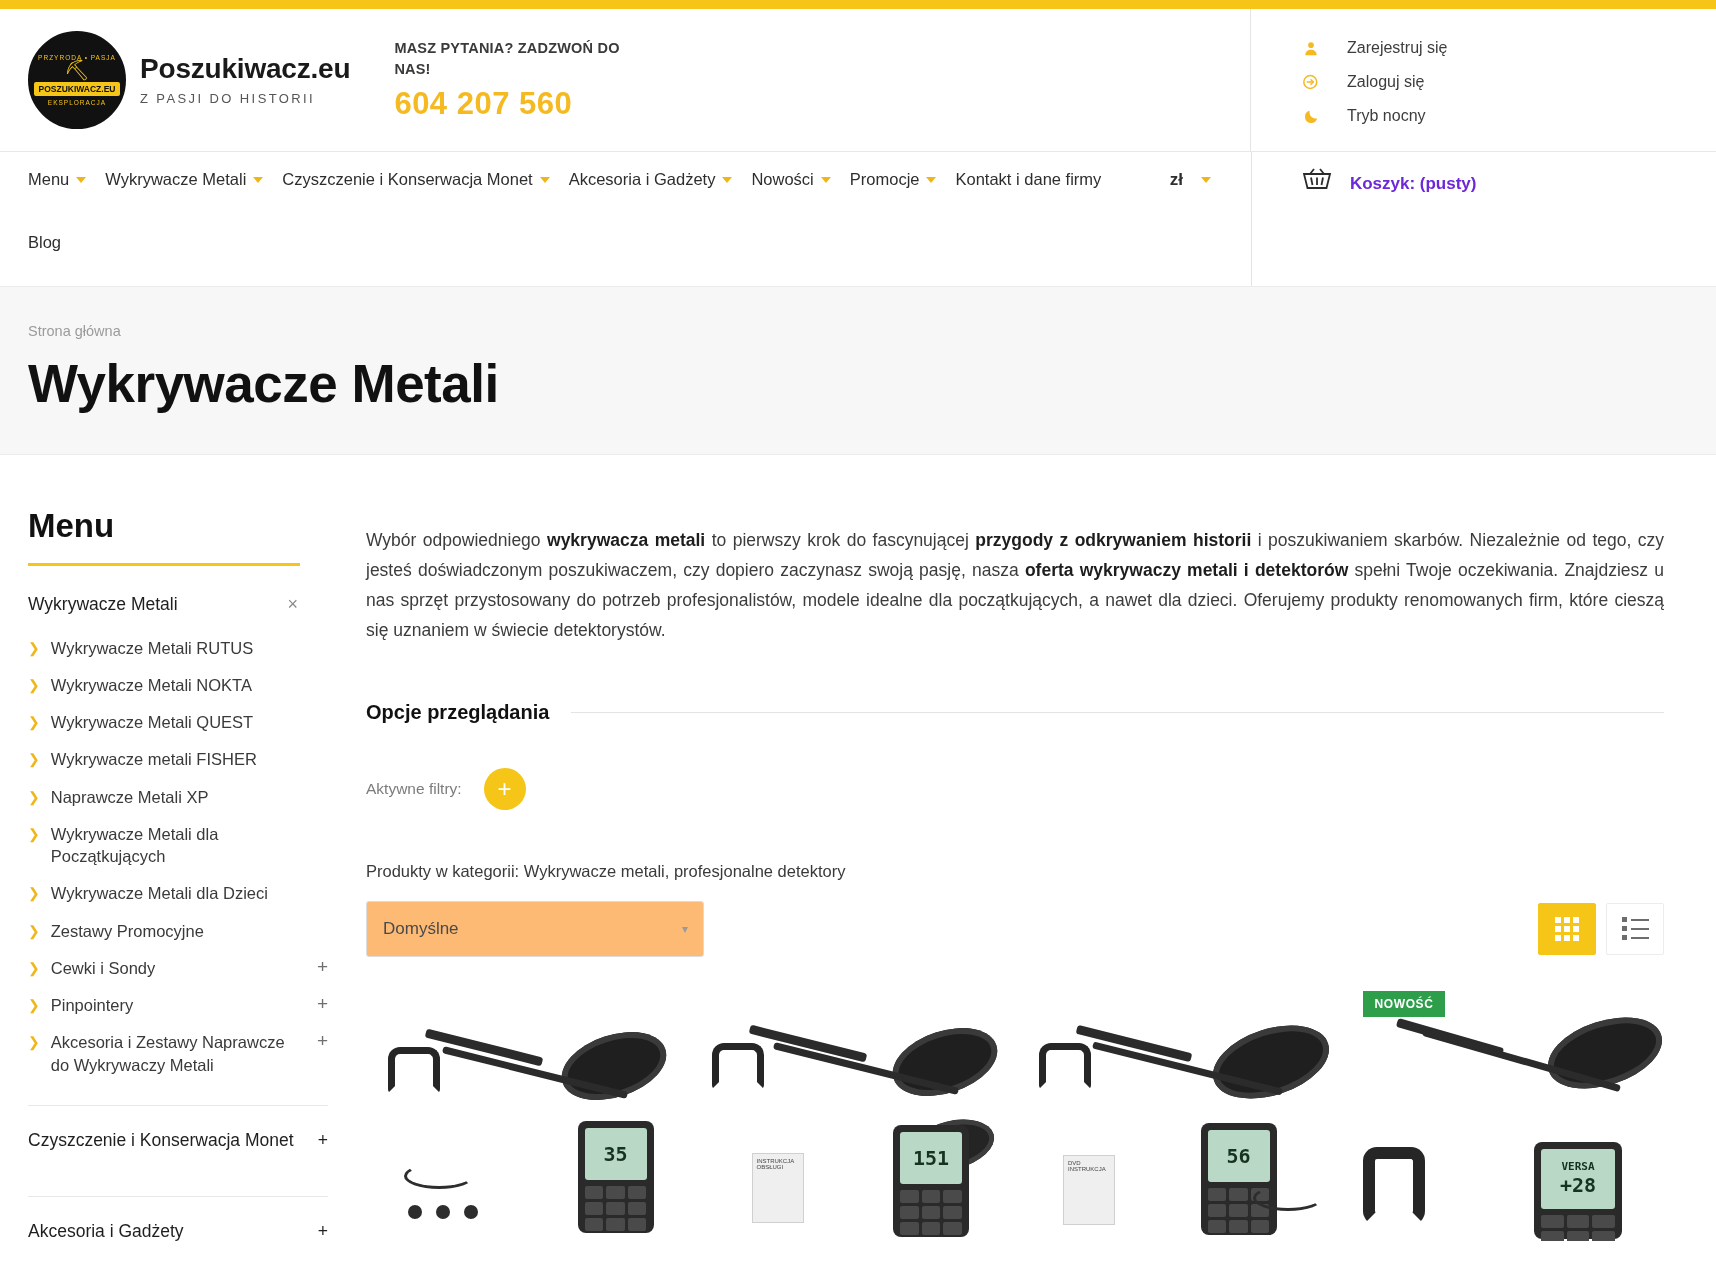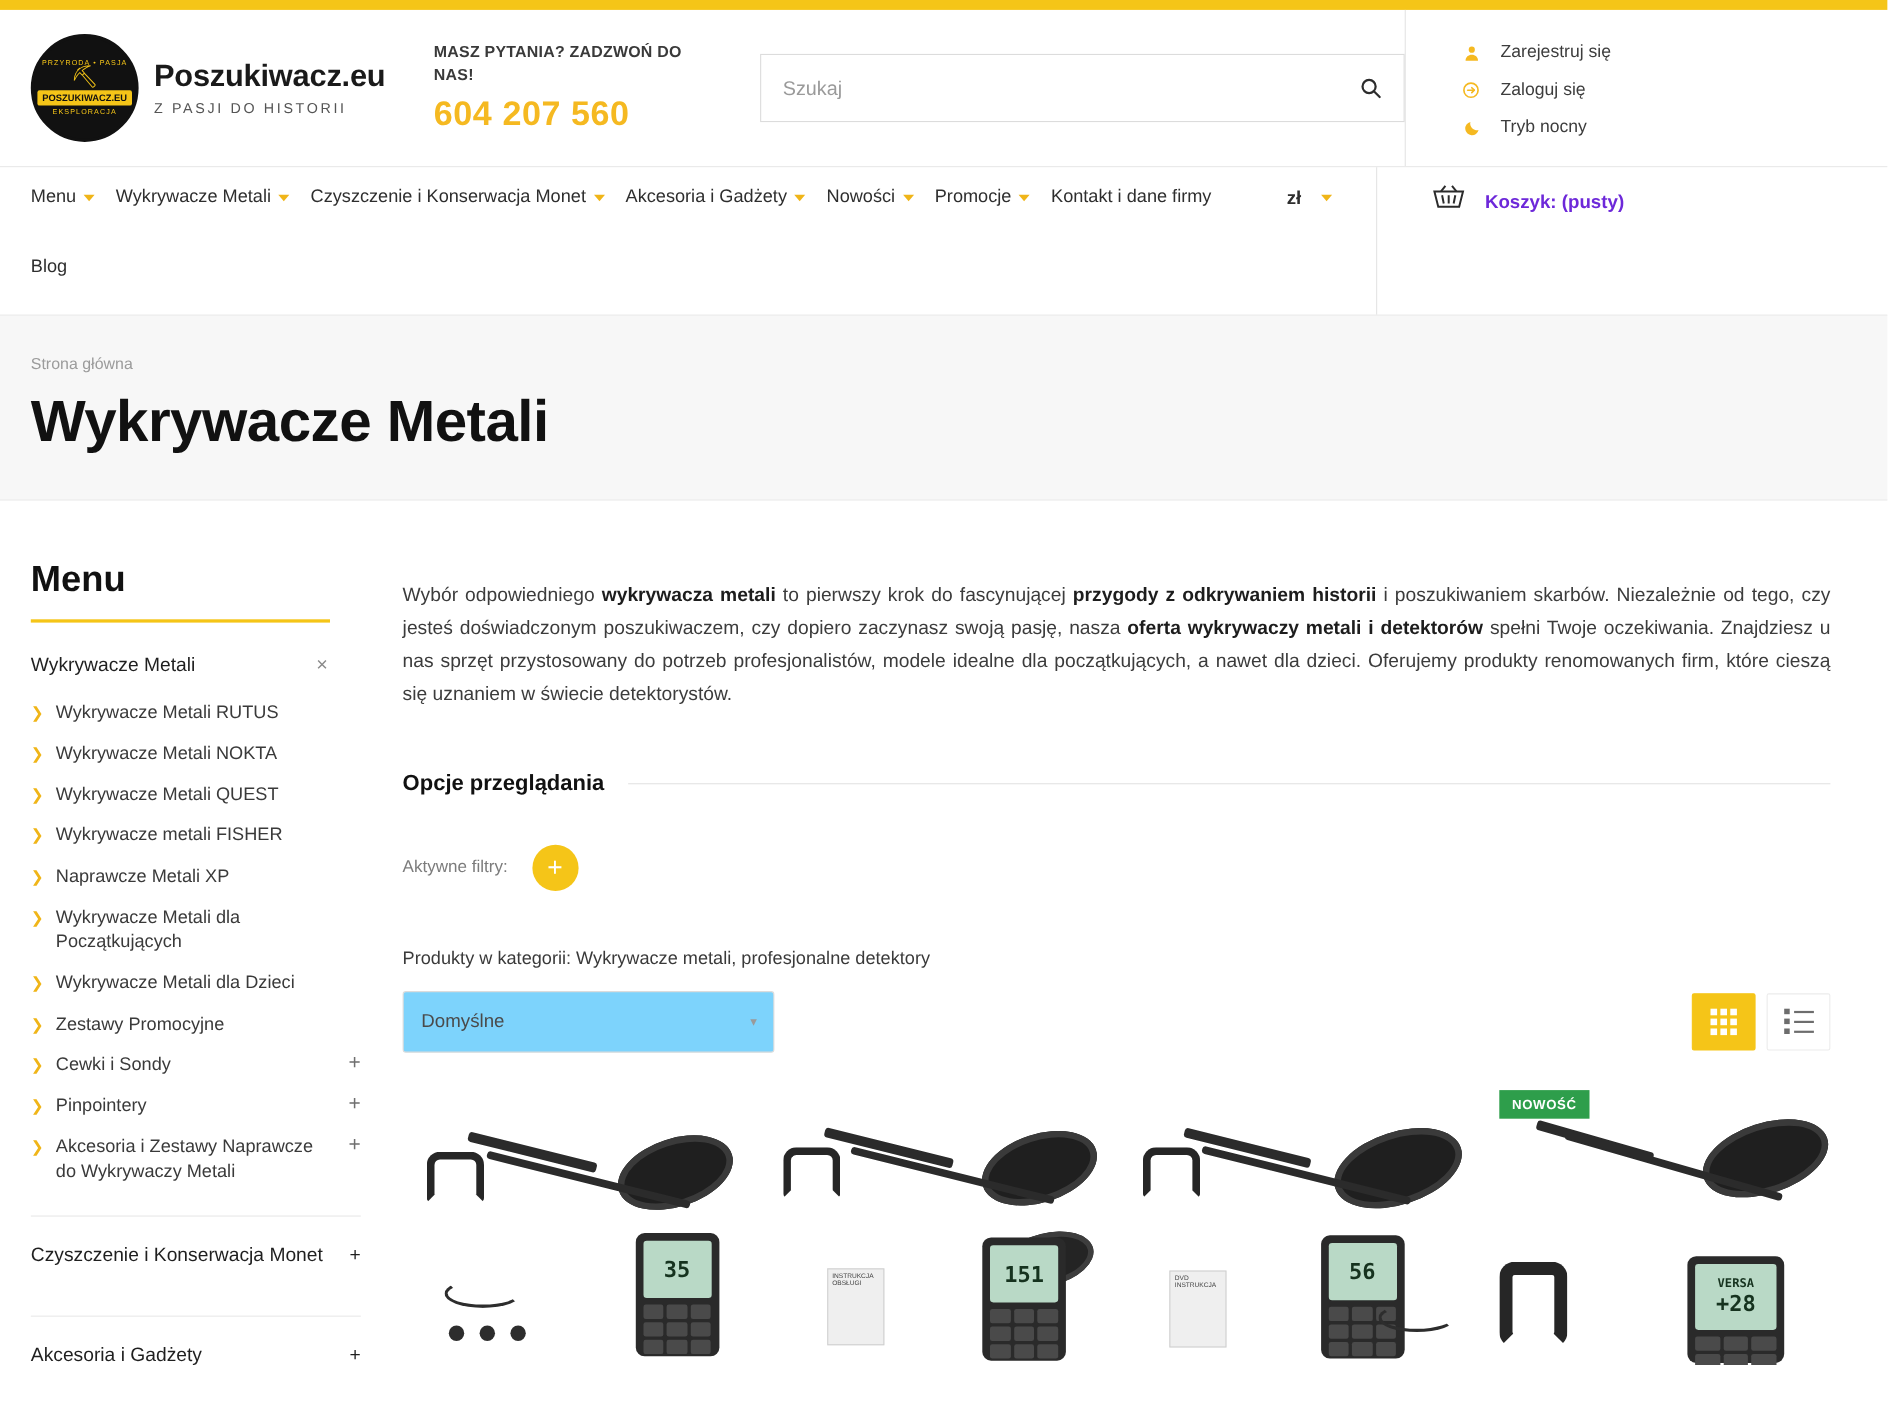--- a/index.html
+++ b/index.html
@@ -108,21 +108,21 @@
     display: flex; align-items: center; justify-content: center;
   }
 
   
   .header-right {
     width: 466px;
     border-left: 1px solid #e4e4e4;
     padding: 22px 0 0 50px;
   }
   .acct-item {
-    display: flex; align-items: center; gap: 16px;
+    display: flex; align-items: center; gap: 26px;
     height: 34px; color: #3d3d3d; font-size: 16px;
   }
   .acct-item .ico { width: 20px; display: flex; justify-content: center; color: #f5b921; }
 
   
   .navbar {
     border-top: 1px solid #e8e8e8;
     display: flex;
     position: relative;
   }
@@ -233,21 +233,21 @@
 
   .cat-line { margin-top: 52px; font-size: 16.5px; color: #3a3a3a; }
 
   .sort-row {
     display: flex; align-items: center; margin-top: 20px;
   }
   .select-wrap { position: relative; width: 338px; }
   .select-wrap select {
     appearance: none; -webkit-appearance: none;
     width: 100%; height: 56px;
-    border: 1px solid #dcdcdc; background: #7dd3fc;
+    border: 1px solid #dcdcdc; background: #fdba74;
     padding: 0 46px 0 16px;
     font-size: 17px; color: #4a4a4a;
     font-family: "Liberation Sans", sans-serif;
     border-radius: 3px; outline: none; cursor: pointer;
   }
   .select-wrap .sel-caret {
     position: absolute; right: 16px; top: 50%; transform: translateY(-50%);
     pointer-events: none; color: #9a9a9a; font-size: 12px;
   }
   .sort-spacer { flex: 1 1 auto; }
@@ -344,31 +344,20 @@
         <div class="brand">Poszukiwacz.eu</div>
         <div class="tagline">Z PASJI DO HISTORII</div>
       </div>
     </div>
 
     <div class="phone-block">
       <div class="ask">MASZ PYTANIA? ZADZWOŃ DO NAS!</div>
       <div class="phone">604 207 560</div>
     </div>
 
-    <div class="search-wrap">
-      <div class="search-box">
-        <input type="text" value="" placeholder="Szukaj" style="">
-        <button class="search-btn">
-          <svg width="22" height="22" viewBox="0 0 24 24" fill="none" stroke="#2d2d2d" stroke-width="2.2">
-            <circle cx="10.5" cy="10.5" r="6.5"></circle>
-            <line x1="15.5" y1="15.5" x2="21" y2="21" stroke-linecap="round"></line>
-          </svg>
-        </button>
-      </div>
-    </div>
   </div>
 
   <div class="header-right">
     <div class="acct-item">
       <span class="ico">
         <svg width="16" height="17" viewBox="0 0 24 24" fill="#f5b921">
             <circle cx="12" cy="7" r="4.2"></circle>
             <path d="M3.5 22c0-5 3.8-8 8.5-8s8.5 3 8.5 8z"></path>
           </svg>
       </span>

